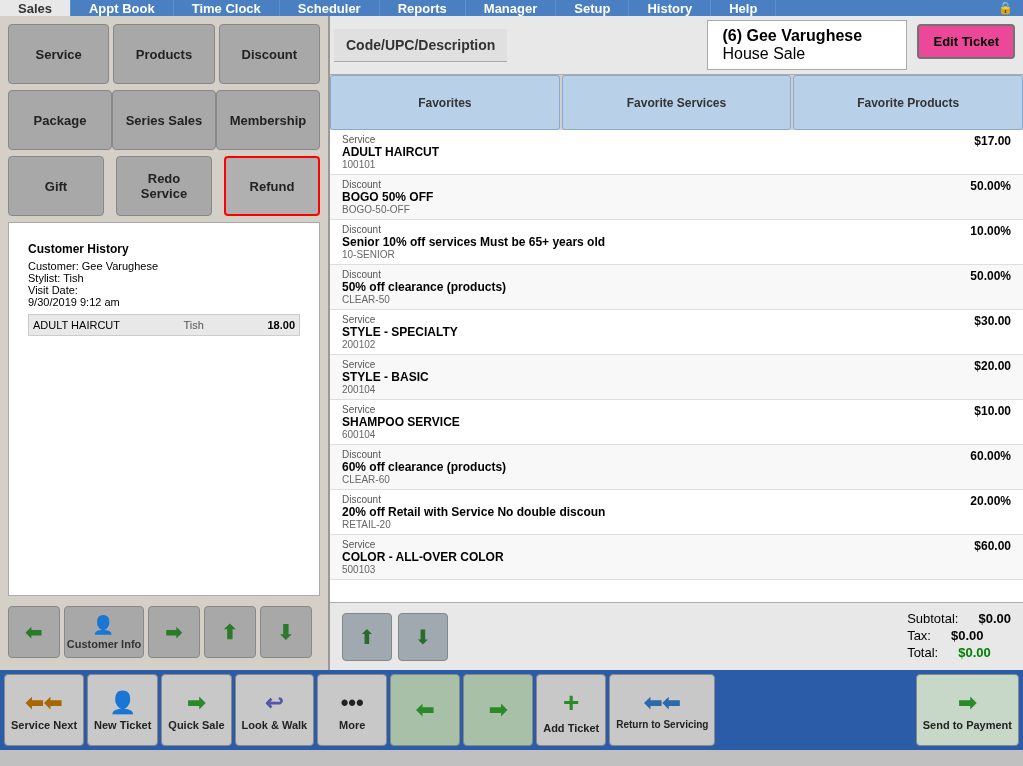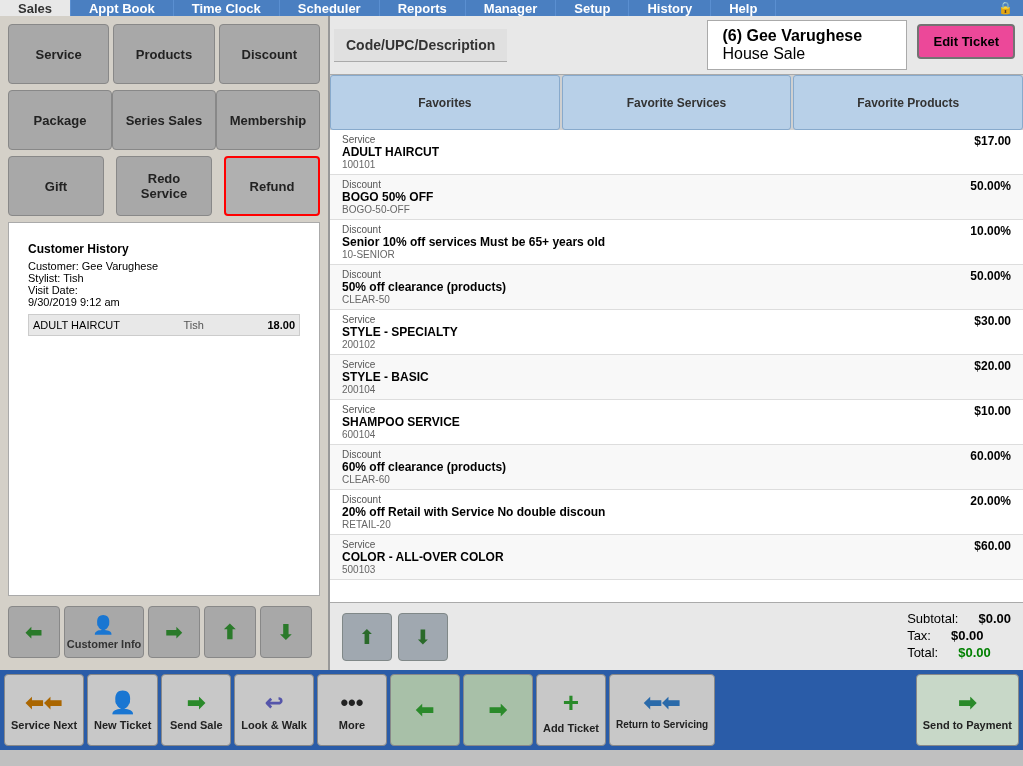--- a/index.html
+++ b/index.html
@@ -497,21 +497,21 @@
   <div class="tb-btn">
     <span class="tb-icon" style="color:#aa6600">⬅⬅</span>
     <span>Service Next</span>
   </div>
   <div class="tb-btn">
     <span class="tb-icon">👤</span>
     <span>New Ticket</span>
   </div>
   <div class="tb-btn">
     <span class="tb-icon green-arrow">➡</span>
-    <span>Send Sale</span>
+    <span>Quick Sale</span>
   </div>
   <div class="tb-btn">
     <span class="tb-icon" style="color:#5555aa">↩</span>
     <span>Look &amp; Walk</span>
   </div>
   <div class="tb-btn">
     <span class="tb-icon">•••</span>
     <span>More</span>
   </div>
   <div class="tb-btn arrow-btn">

